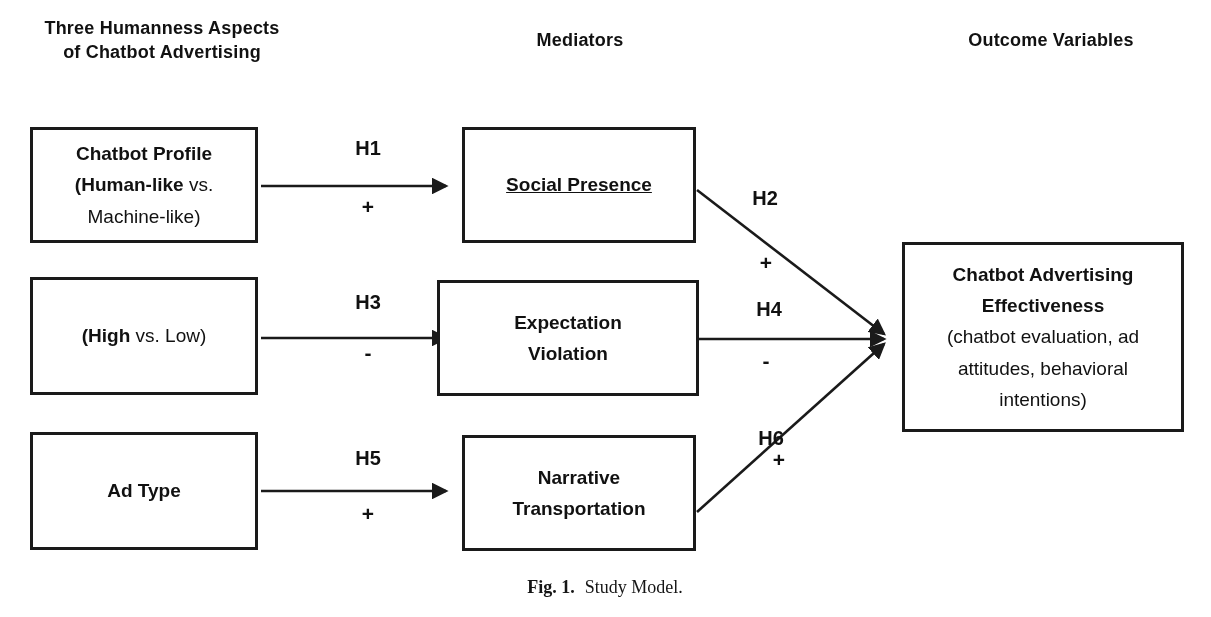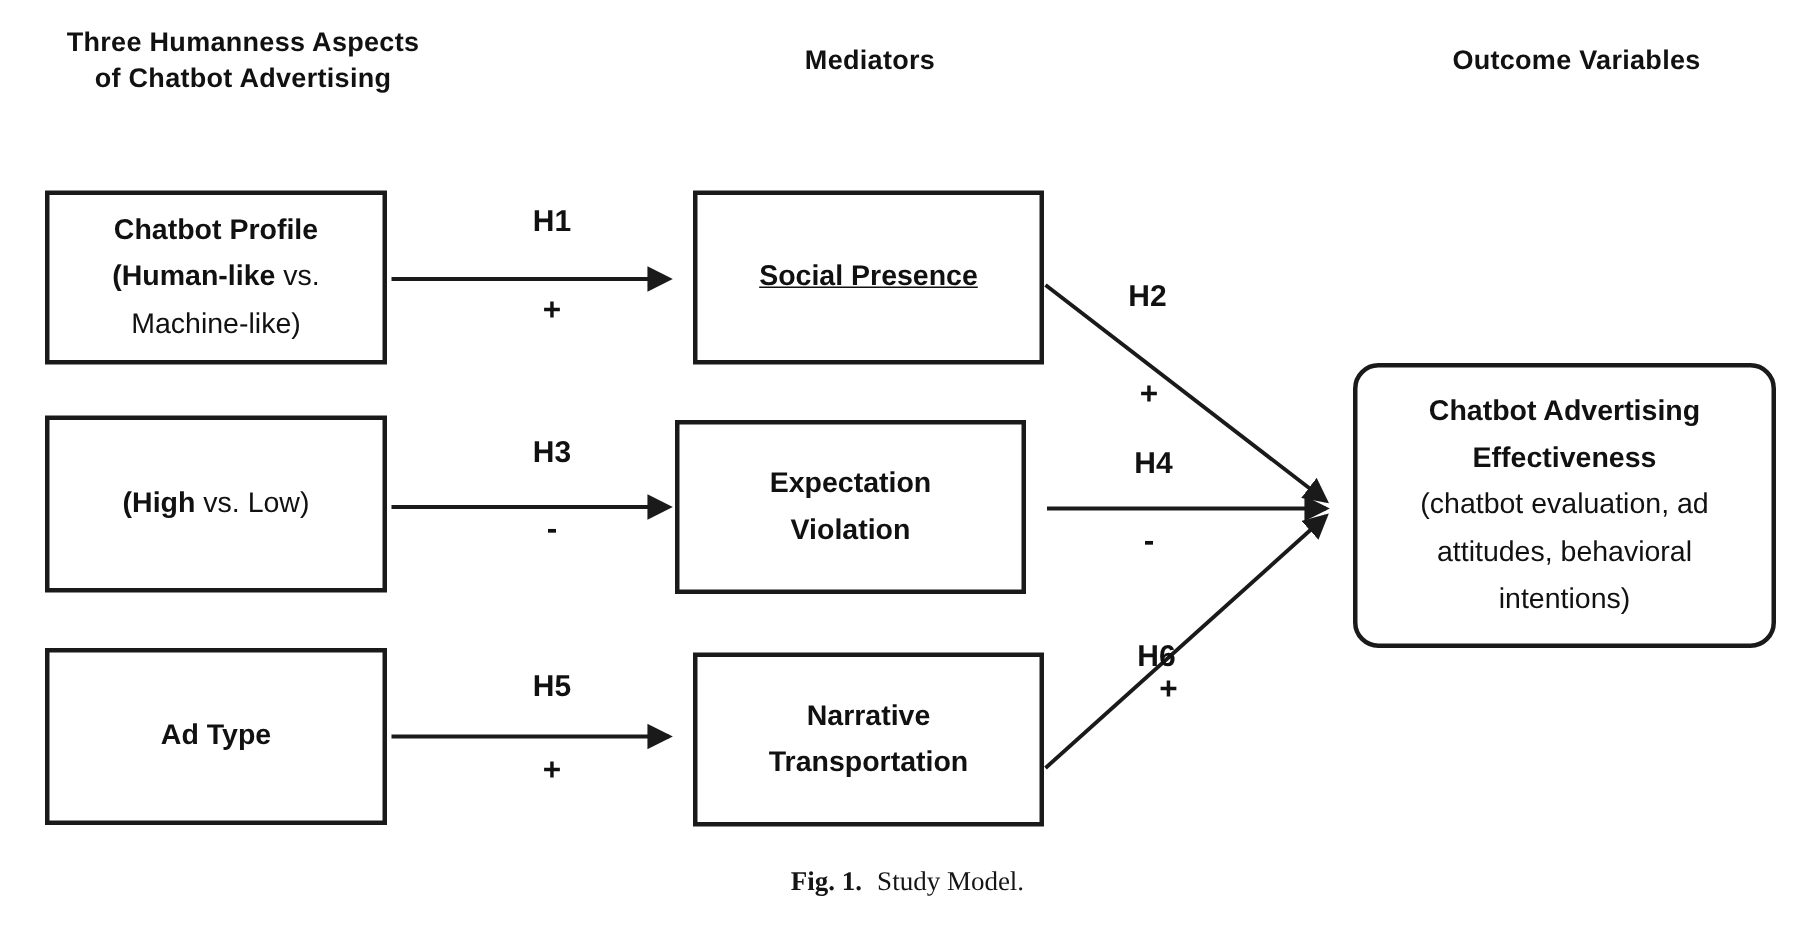--- a/index.html
+++ b/index.html
@@ -45,24 +45,24 @@
   }
   .node .box-title { font-weight: bold; white-space: pre-line; }
   .node .box-sub   { font-weight: normal; white-space: pre-line; }
   .node .box-sub .bold { font-weight: bold; }
 
   .ant-1 { left: 30px;  top: 127px; width: 228px; height: 116px; }
   .ant-2 { left: 30px;  top: 277px; width: 228px; height: 118px; }
   .ant-3 { left: 30px;  top: 432px; width: 228px; height: 118px; }
 
   .med-1 { left: 462px; top: 127px; width: 234px; height: 116px; text-decoration: underline; }
-  .med-2 { left: 450px; top: 280px; width: 234px; height: 116px; }
+  .med-2 { left: 437px; top: 280px; width: 262px; height: 116px; }
   .med-3 { left: 462px; top: 435px; width: 234px; height: 116px; }
 
-  .out-1 { left: 902px; top: 242px; width: 282px; height: 190px; border-radius: 17px; }
+  .out-1 { left: 902px; top: 242px; width: 282px; height: 190px; }
 
   .arrow-layer {
     position: absolute;
     left: 0; top: 0;
     width: 1211px;
     height: 617px;
     pointer-events: none;
   }
 
   .hyp-label, .hyp-sign {

